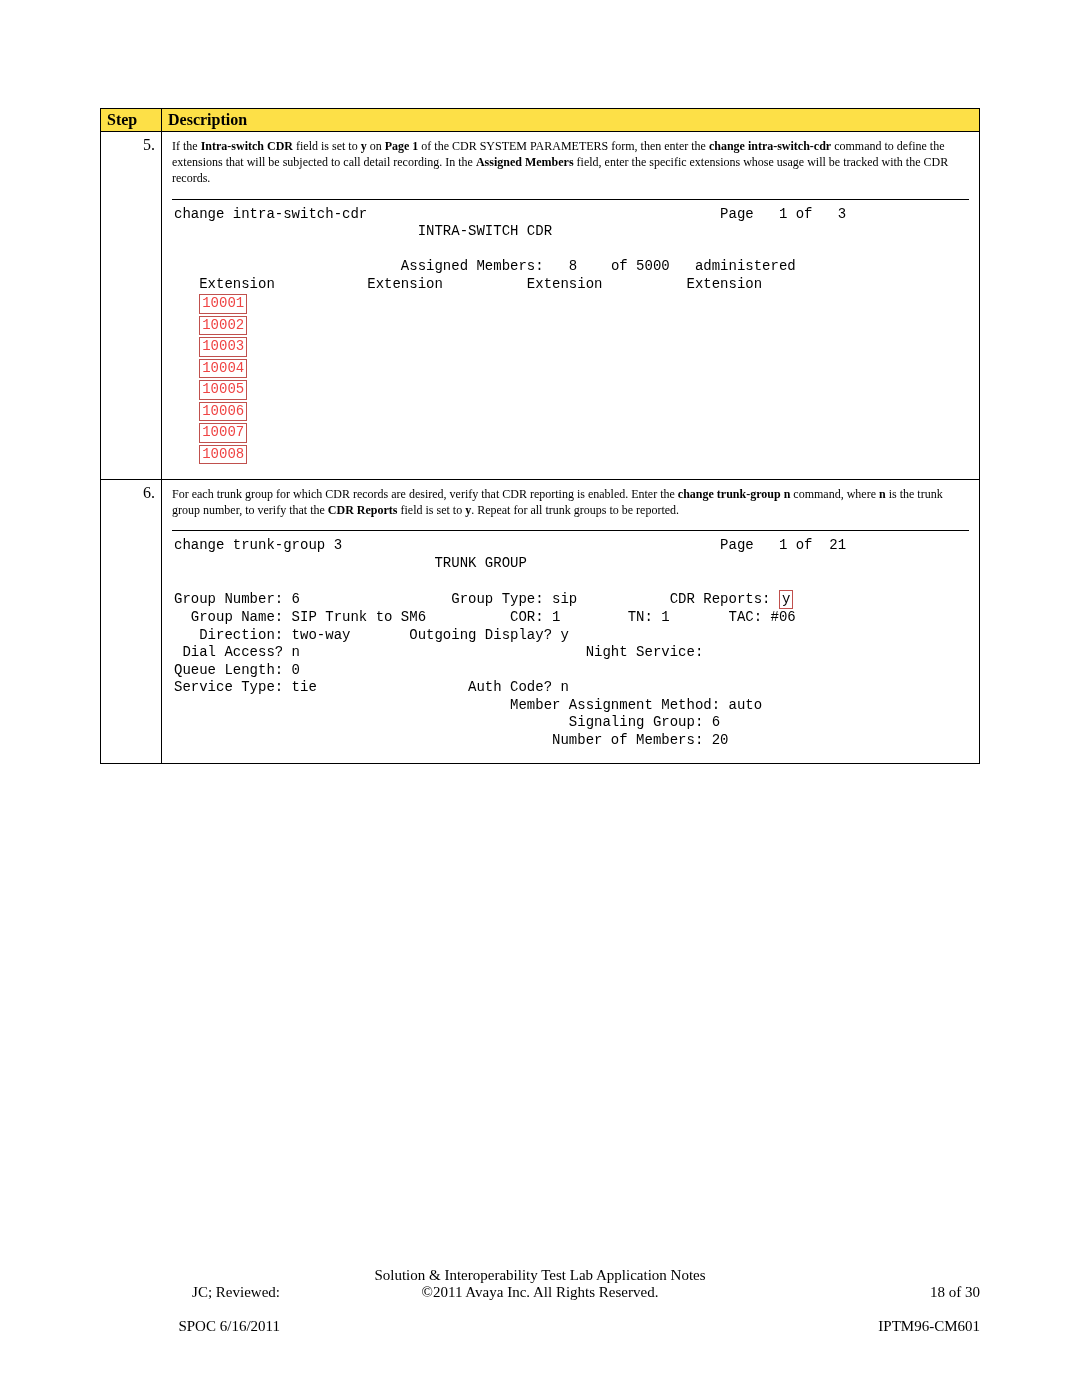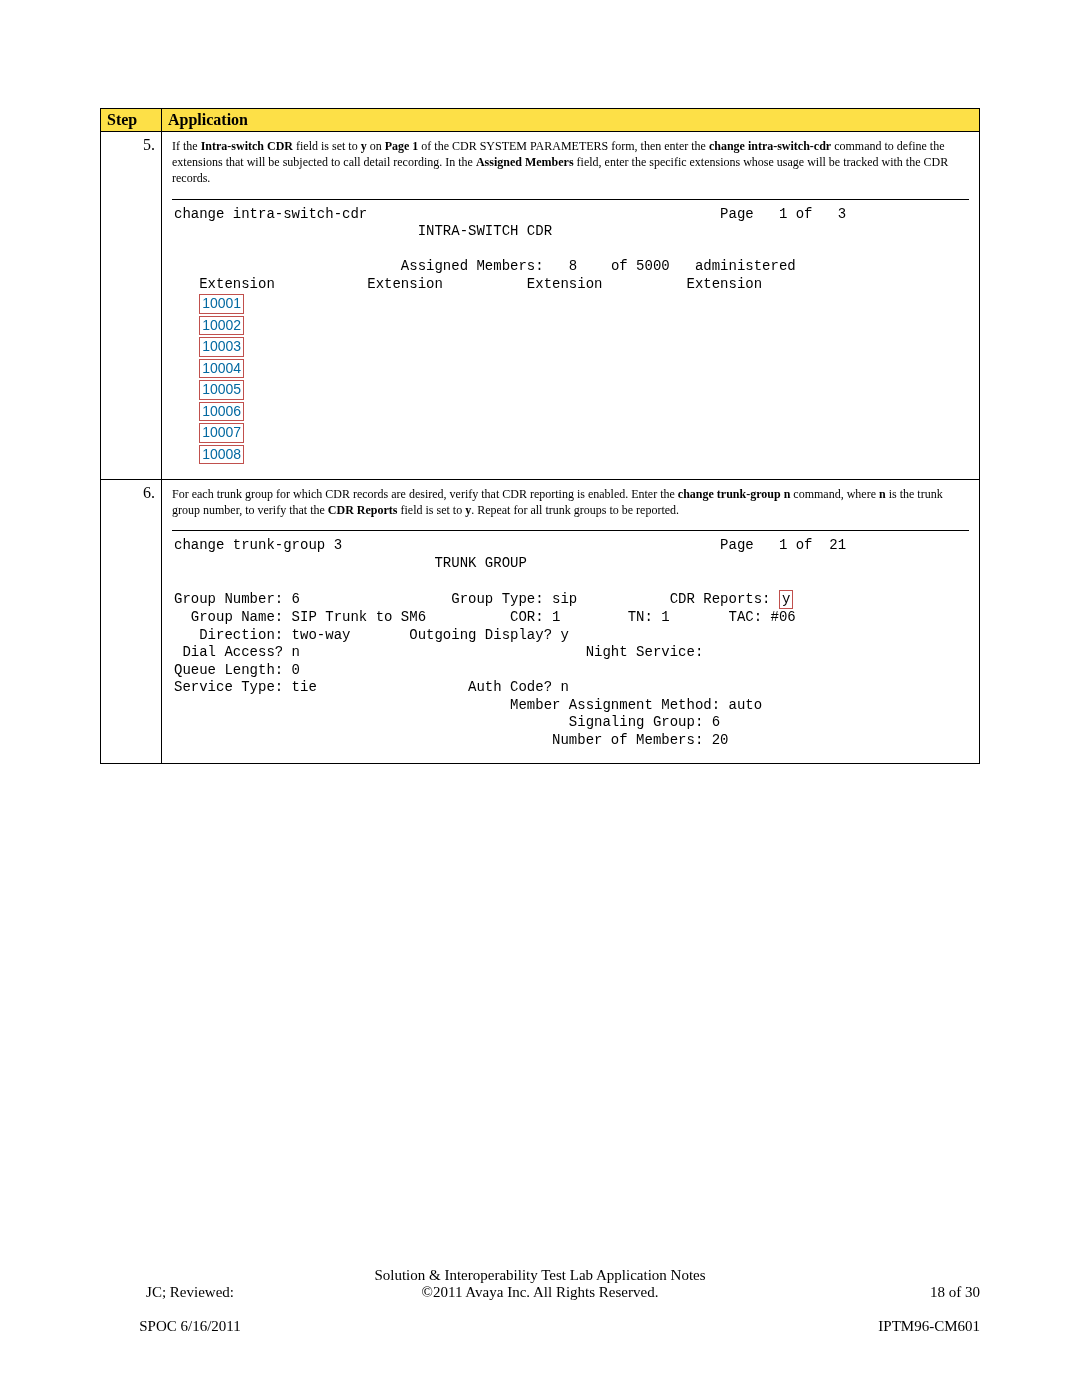--- a/index.html
+++ b/index.html
@@ -55,56 +55,56 @@
     border-top: 1px solid #000;
     padding: 6px 2px 4px 2px;
     margin-top: 12px;
   }
   .term-row {
     display: block;
   }
   .ext-box {
     display: inline-block;
     border: 1px solid #c0504d;
-    color: #0369a1;
+    color: #ef4444;
     padding: 0 2px;
     margin: 1px 0;
-    font-family: Liberation Sans, sans-serif;
+    font-family: Liberation Mono, monospace;
     font-size: 14px;
   }
   .red-box {
     display: inline-block;
     border: 1px solid #c0504d;
     padding: 0 2px;
   }
   .footer {
     position: absolute;
     bottom: 62px;
     left: 100px;
     right: 100px;
     font-family: "Times New Roman", Times, serif;
     font-size: 15px;
     display: flex;
     justify-content: space-between;
     align-items: flex-start;
   }
   .footer .left, .footer .right { white-space: pre-line; }
   .footer .center { text-align: center; flex: 1; }
-  .footer .left { text-align: center; width: 180px; }
+  .footer .left { text-align: right; width: 180px; }
   .footer .right { text-align: right; width: 180px; font-family: Liberation Serif, serif; }
 </style>
 </head>
 <body>
 
 <div class="page-wrap">
   <table class="main">
     <thead>
       <tr>
         <th>Step</th>
-        <th>Application</th>
+        <th>Description</th>
       </tr>
     </thead>
     <tbody>
 
       <tr>
         <td class="step-num">5.</td>
         <td class="desc">
           <div class="desc-text">
             <span>If the </span><span class="bold">Intra-switch CDR</span><span> field is set to </span><span class="bold">y</span><span> on </span><span class="bold">Page 1</span><span> of the CDR SYSTEM PARAMETERS form, then enter the </span><span class="bold">change intra-switch-cdr</span><span> command to define the extensions that will be subjected to call detail recording. In the </span><span class="bold">Assigned Members</span><span> field, enter the specific extensions whose usage will be tracked with the CDR records.</span>
           </div>

